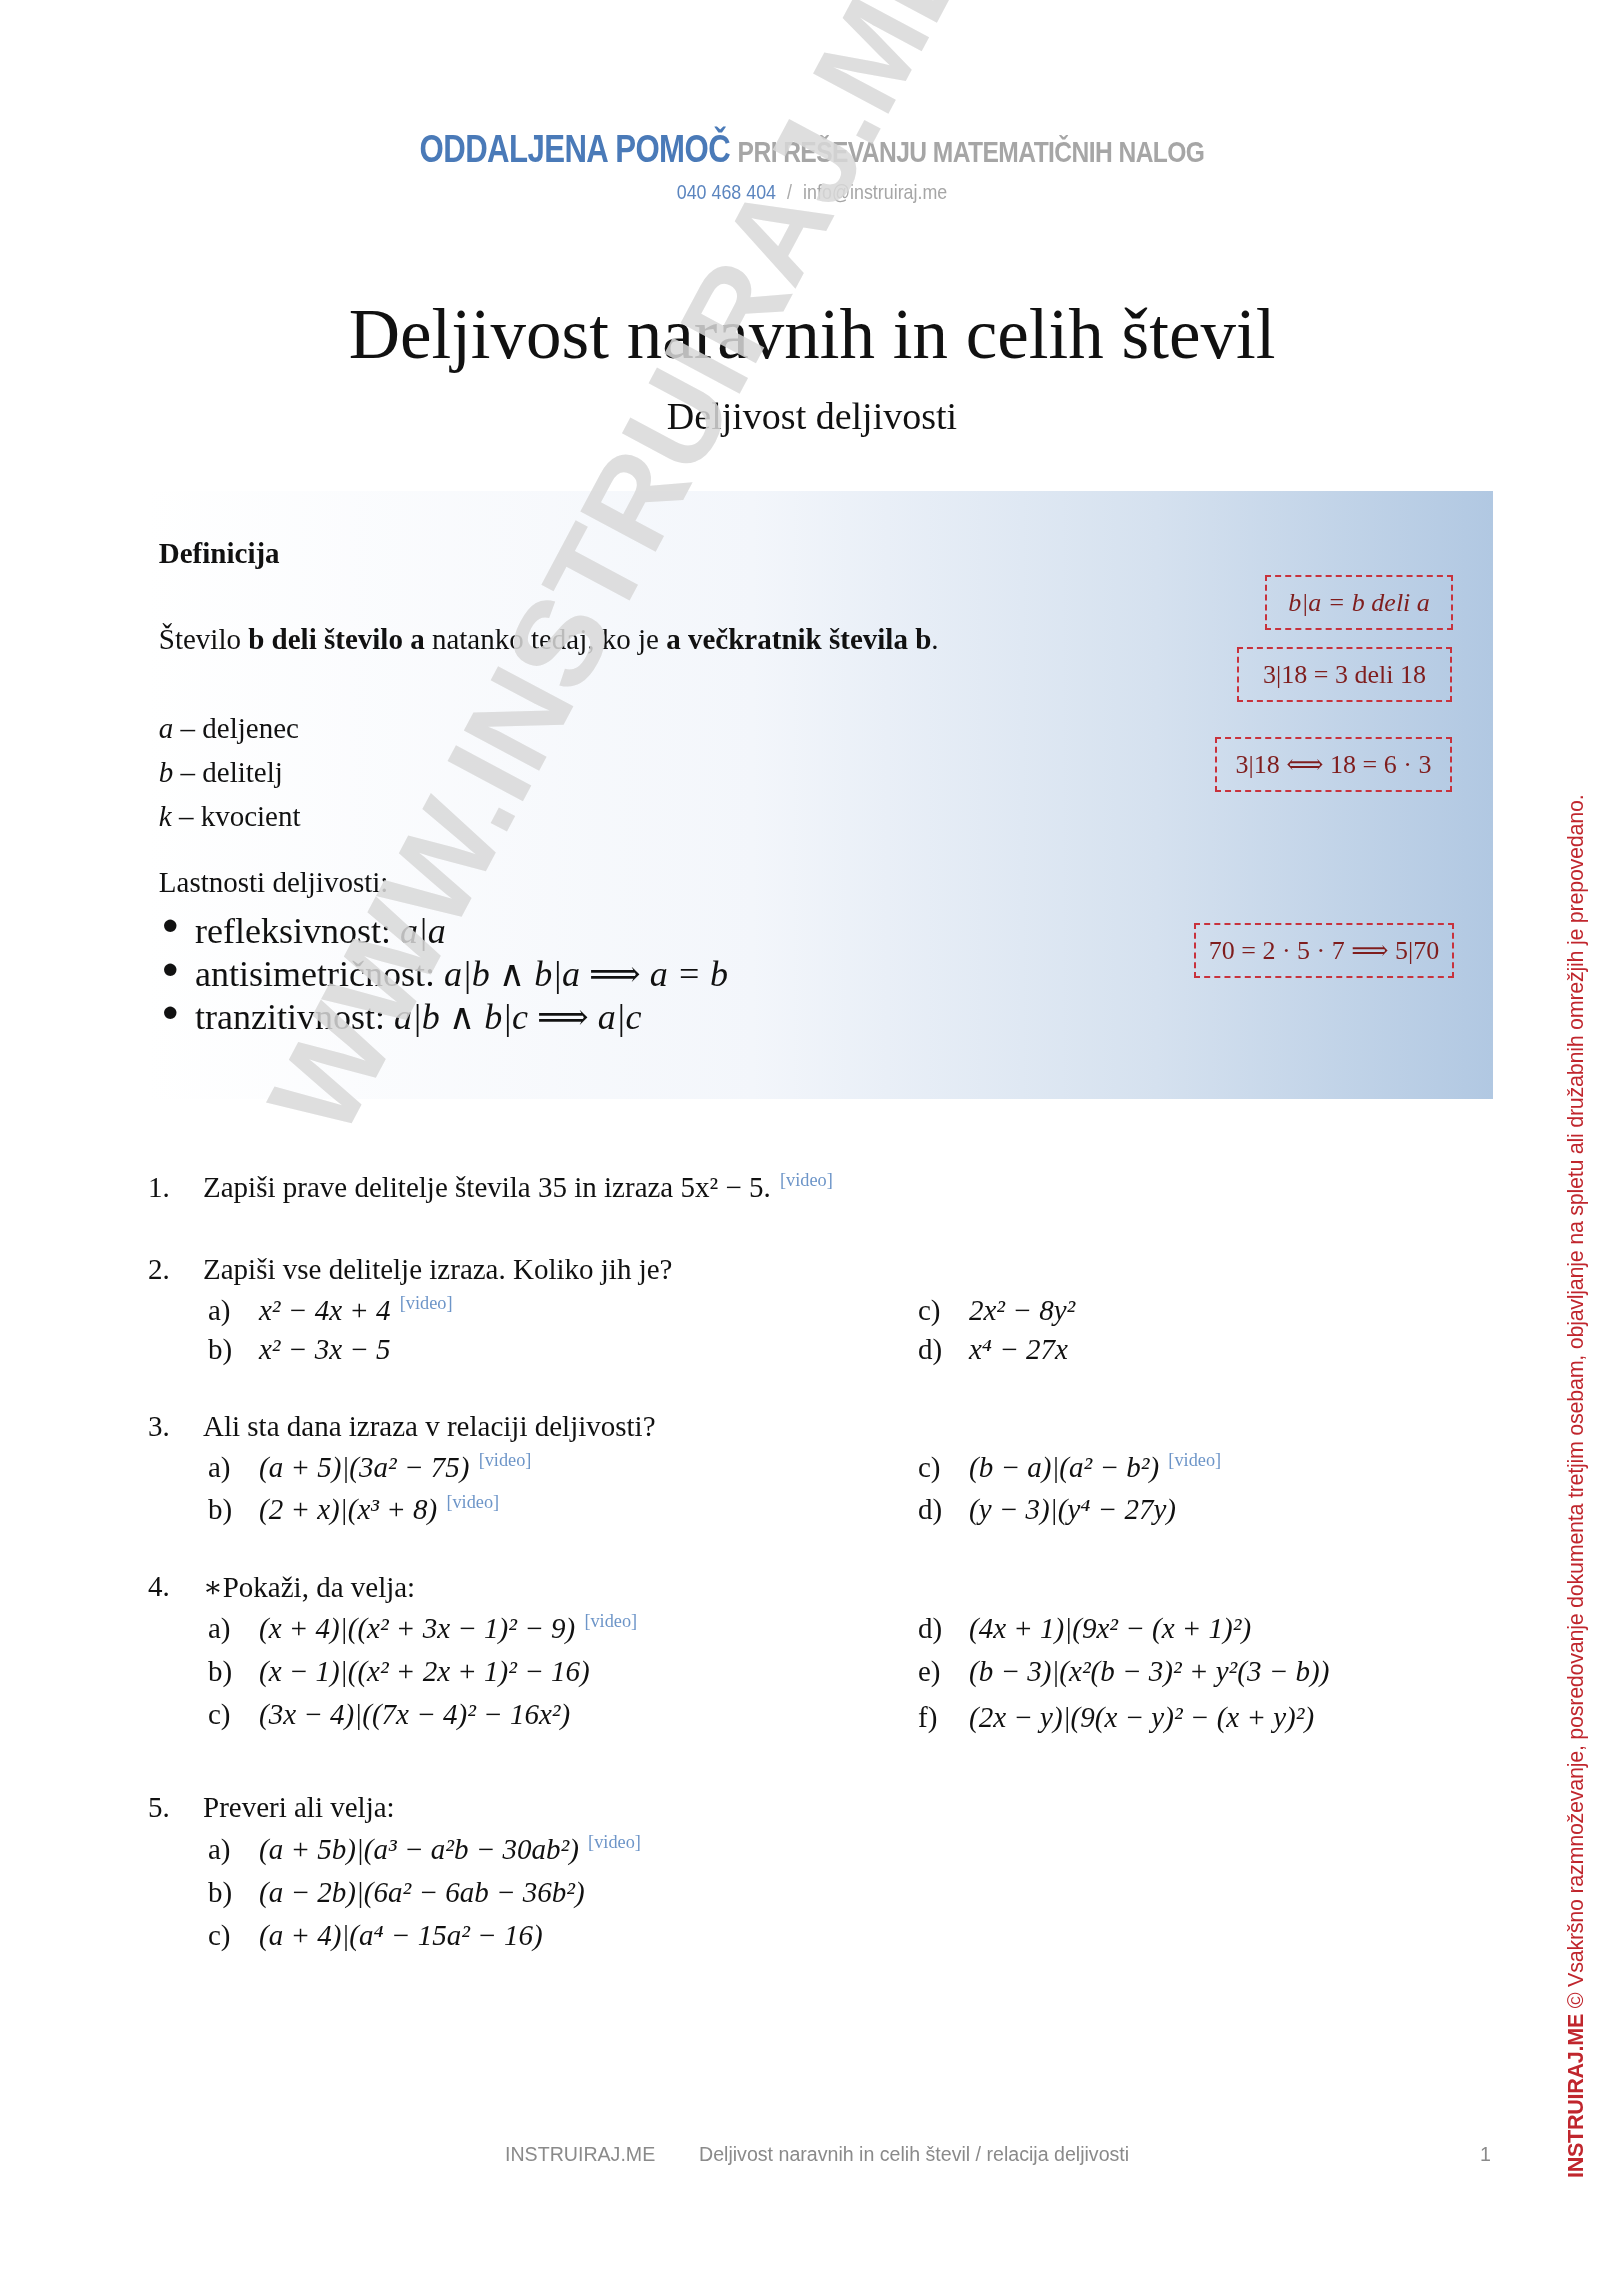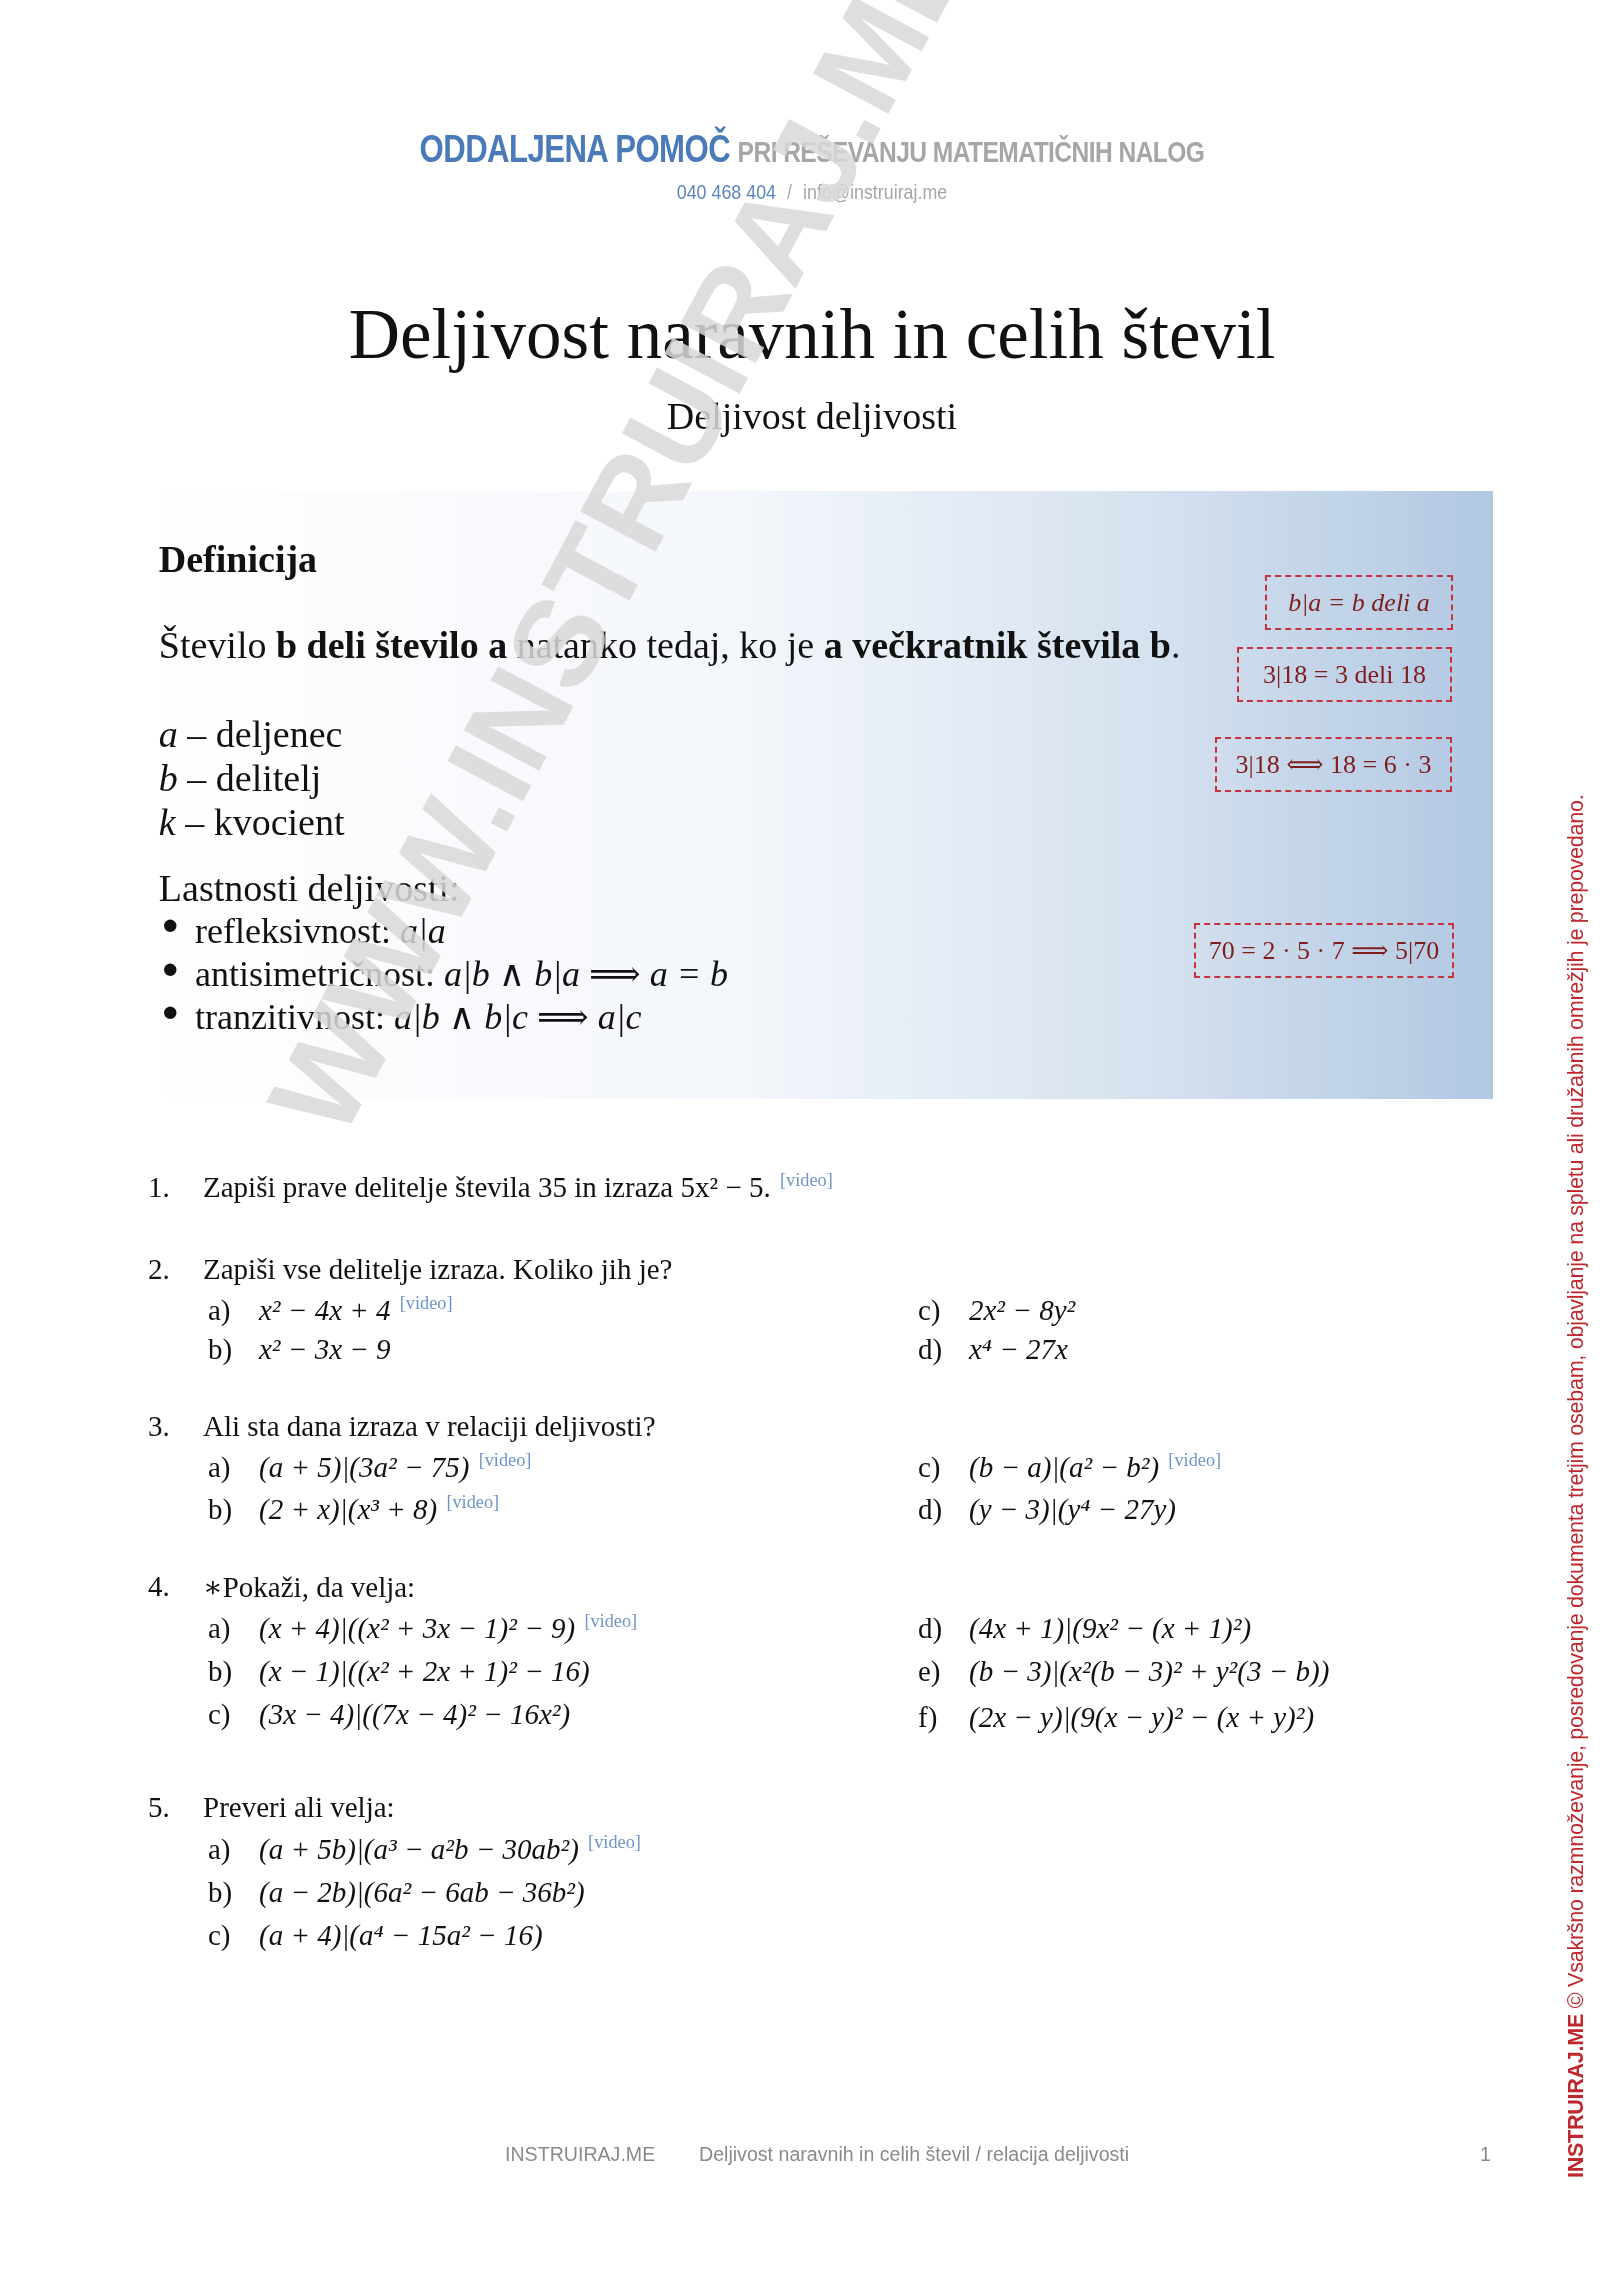--- a/index.html
+++ b/index.html
@@ -18,21 +18,21 @@
   .header-line2 .sep { color: #aaa; margin: 0 13px; }
   .header-line2 .email { color: #a6a6a6; }
 
   .title { position: absolute; top: 294px; left: 0; width: 1624px; text-align: center;
            font-size: 71px; font-weight: normal; white-space: nowrap; }
   .subtitle { position: absolute; top: 394px; left: 0; width: 1624px; text-align: center;
               font-size: 38px; white-space: nowrap; }
 
   .defbox { position: absolute; left: 147px; top: 491px; width: 1346px; height: 608px;
             background: linear-gradient(to right, #ffffff 0%, #f3f6fb 45%, #d5e1ef 75%, #b1c8e2 100%); }
-  .defbox .line { position: absolute; left: 11.8px; font-size: 38px; white-space: nowrap; }
+  .defbox .line { position: absolute; left: 11.8px; font-size: 29px; white-space: nowrap; }
   .defbox .def-heading { font-weight: bold; }
   .defbox .bullet { position: absolute; left: 14.4px; font-size: 29px; }
   .defbox .bullet-text { position: absolute; left: 48px; font-size: 36px; white-space: nowrap; }
   i.m { font-style: italic; }
   b.mb { font-weight: bold; font-style: italic; }
 
   .example { position: absolute; border: 2px dashed #c8323c; color: #7f1d1d; font-size: 26px;
              display: flex; align-items: center; justify-content: center; white-space: nowrap;
              box-sizing: border-box; }
 
@@ -105,21 +105,21 @@
 <div class="task" style="left:148px; top:1253px;">
   <span class="num">2.</span>
   <span class="text">Zapiši vse delitelje izraza. Koliko jih je?</span>
 </div>
 <div class="sub" style="left:208px; top:1294px;">
     <span class="lbl">a)</span>
     <span class="expr"><i class="m">x² − 4x + 4</i><span class="video">[video]</span></span>
   </div>
 <div class="sub" style="left:208px; top:1333px;">
     <span class="lbl">b)</span>
-    <span class="expr"><i class="m">x² − 3x − 9</i></span>
+    <span class="expr"><i class="m">x² − 3x − 5</i></span>
   </div>
 <div class="sub" style="left:918px; top:1294px;">
     <span class="lbl">c)</span>
     <span class="expr"><i class="m">2x² − 8y²</i></span>
   </div>
 <div class="sub" style="left:918px; top:1333px;">
     <span class="lbl">d)</span>
     <span class="expr"><i class="m">x⁴ − 27x</i></span>
   </div>
 

